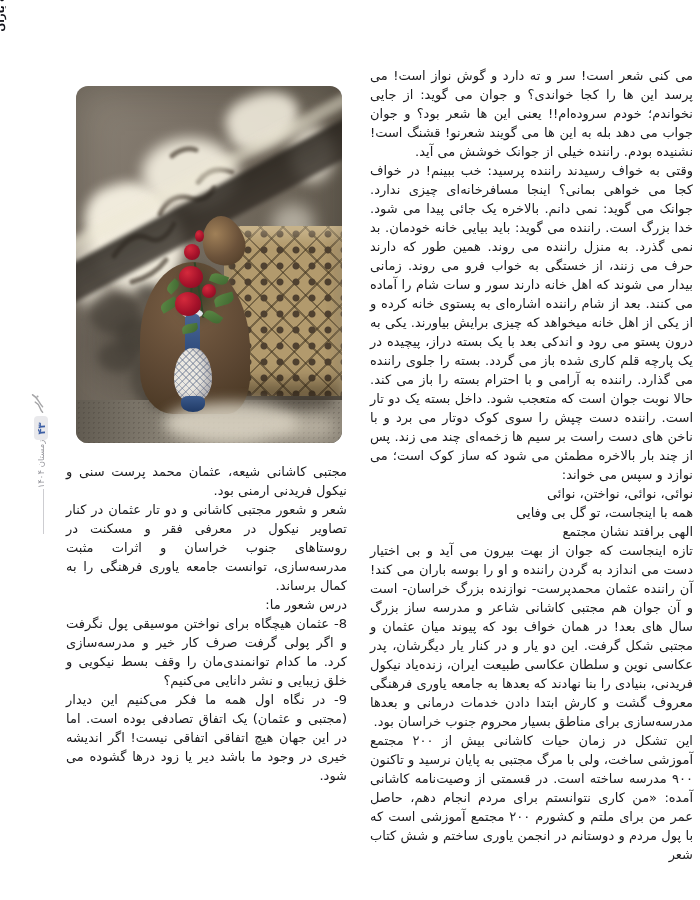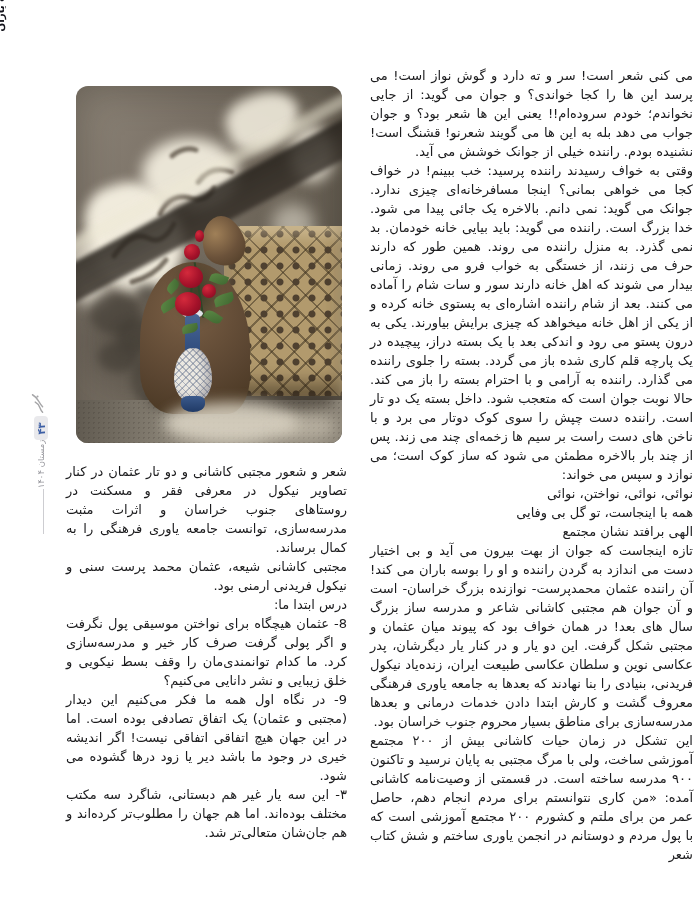--- a/index.html
+++ b/index.html
@@ -229,19 +229,18 @@
   <div class="poem">
     <p>نوائی، نوائی، نواختن، نوائی</p>
     <p>همه با اینجاست، تو گل بی وفایی</p>
     <p>الهی برافتد نشان مجتمع</p>
   </div>
   <p>تازه اینجاست که جوان از بهت بیرون می آید و بی اختیار دست می اندازد به گردن راننده و او را بوسه باران می کند! آن راننده عثمان محمدپرست- نوازنده بزرگ خراسان- است و آن جوان هم مجتبی کاشانی شاعر و مدرسه ساز بزرگ سال های بعد! در همان خواف بود که پیوند میان عثمان و مجتبی شکل گرفت. این دو یار و در کنار یار دیگرشان، پدر عکاسی نوین و سلطان عکاسی طبیعت ایران، زنده‌یاد نیکول فریدنی، بنیادی را بنا نهادند که بعدها به جامعه یاوری فرهنگی معروف گشت و کارش ابتدا دادن خدمات درمانی و بعدها مدرسه‌سازی برای مناطق بسیار محروم جنوب خراسان بود.</p>
   <p>این تشکل در زمان حیات کاشانی بیش از ۲۰۰ مجتمع آموزشی ساخت، ولی با مرگ مجتبی به پایان نرسید و تاکنون ۹۰۰ مدرسه ساخته است. در قسمتی از وصیت‌نامه کاشانی آمده: «من کاری نتوانستم برای مردم انجام دهم، حاصل عمر من برای ملتم و کشورم ۲۰۰ مجتمع آموزشی است که با پول مردم و دوستانم در انجمن یاوری ساختم و شش کتاب شعر</p>
 </div>
 
 <div class="col col-left">
+  <p>مجتبی کاشانی شیعه، عثمان محمد پرست سنی و نیکول فریدنی ارمنی بود.</p>
   <p>شعر و شعور مجتبی کاشانی و دو تار عثمان در کنار تصاویر نیکول در معرفی فقر و مسکنت در روستاهای جنوب خراسان و اثرات مثبت مدرسه‌سازی، توانست جامعه یاوری فرهنگی را به کمال برساند.</p>
-  <p>مجتبی کاشانی شیعه، عثمان محمد پرست سنی و نیکول فریدنی ارمنی بود.</p>
-  <p>درس ابتدا ما:</p>
+  <p>درس شعور ما:</p>
   <p>8- عثمان هیچگاه برای نواختن موسیقی پول نگرفت و اگر پولی گرفت صرف کار خیر و مدرسه‌سازی کرد. ما کدام توانمندی‌مان را وقف بسط نیکویی و خلق زیبایی و نشر دانایی می‌کنیم؟</p>
   <p>9- در نگاه اول همه ما فکر می‌کنیم این دیدار (مجتبی و عثمان) یک اتفاق تصادفی بوده است. اما در این جهان هیچ اتفاقی اتفاقی نیست! اگر اندیشه خیری در وجود ما باشد دیر یا زود درها گشوده می شود.</p>
-  <p>۳- این سه یار غیر هم دبستانی، شاگرد سه مکتب مختلف بوده‌اند. اما هم جهان را مطلوب‌تر کرده‌اند و هم جان‌شان متعالی‌تر شد.</p>
 </div>
 
 </body></html>

